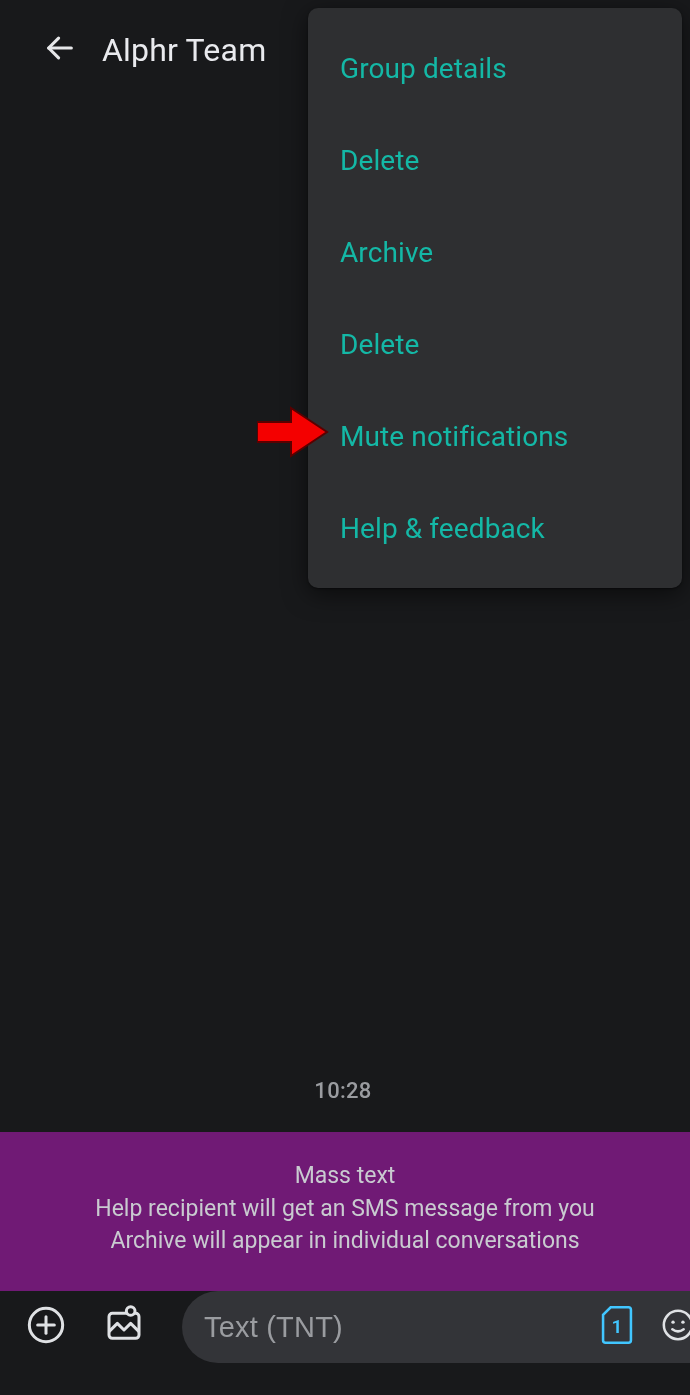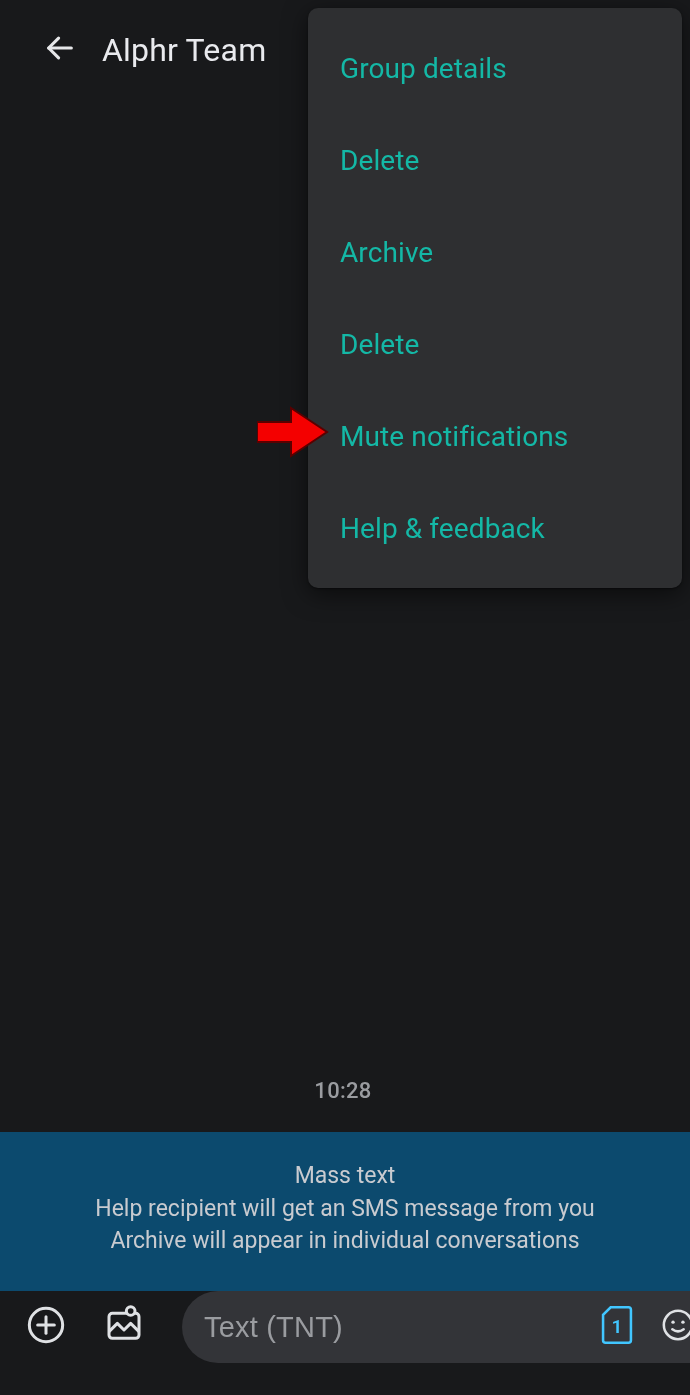--- a/index.html
+++ b/index.html
@@ -76,21 +76,21 @@
     letter-spacing: 0.3px;
     font-weight: 500;
   }
 
   
   .banner {
     position: absolute;
     top: 1132px;
     left: 0; right: 0;
     padding: 30px 30px 34px;
-    background: #0c4a6e;
+    background: #701a75;
     text-align: center;
   }
   .banner-title {
     font-size: 23px;
     color: #c9cbd0;
     margin-bottom: 4px;
   }
   .banner-line {
     font-size: 23px;
     color: #c9cbd0;

